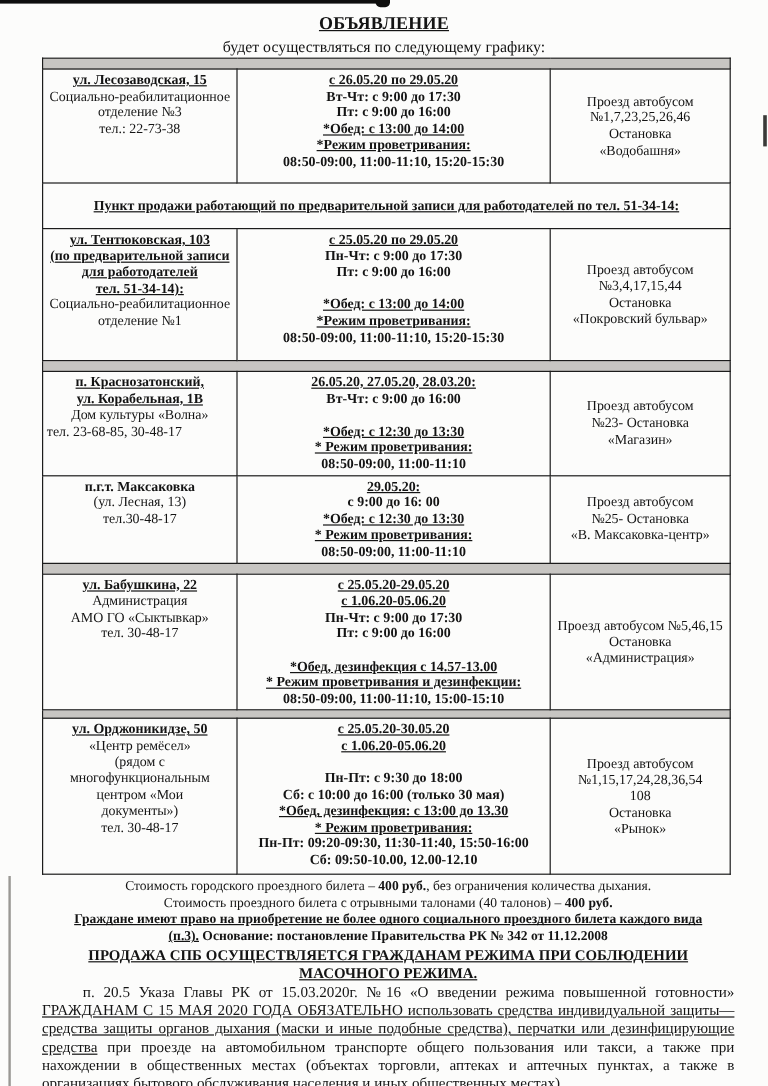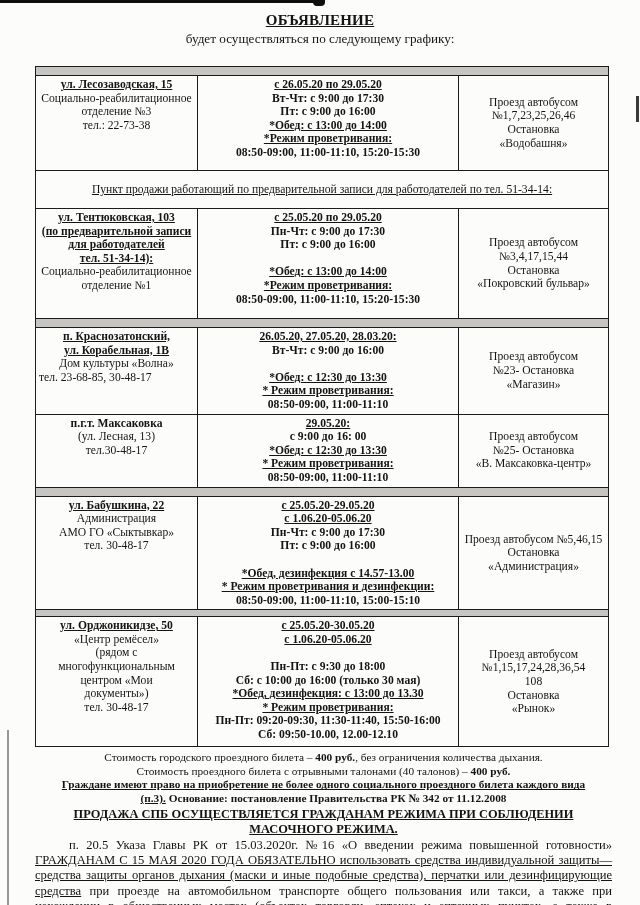--- a/index.html
+++ b/index.html
@@ -17,27 +17,27 @@
 
   .header { text-align:center; padding-top:11px; }
   .title { display:inline-block; font-size:15px; font-weight:bold; text-decoration:underline; letter-spacing:.2px; }
   .subtitle { font-size:13.2px; margin-top:2px; line-height:16px; }
 
   .b { font-weight:bold; }
   .u { text-decoration:underline; }
   .i { }
   .left { text-align:left; }
 
-  table.sched { border-collapse:collapse; table-layout:fixed; margin:19px 0 0 35px; width:573px; }
+  table.sched { border-collapse:collapse; table-layout:fixed; margin:1px 0 0 35px; width:573px; }
   table.sched td { border:1.6px solid #1c1c1c; padding:2px 3px; }
   col.c1 { width:162px; } col.c2 { width:261px; } col.c3 { width:150px; }
 
   tr.spacer td { background:#c7c5c2; padding:0; height:9px; border-left-color:#1c1c1c; }
   tr.spacer.thin td { height:7px; }
-  tr.banner td { height:19px; text-align:center; font-size:11.6px; font-weight:normal; text-decoration:underline; padding:12px 2px; }
+  tr.banner td { height:19px; text-align:center; font-size:11.6px; font-weight:bold; text-decoration:underline; padding:12px 2px; }
 
   td.loc { text-align:center; vertical-align:top; }
   td.sch { text-align:center; vertical-align:top; }
   td.bus { text-align:center; vertical-align:middle; font-size:11.5px; }
   .ln { font-size:11.6px; line-height:13.6px; }
 
   tr.r0 { height:95px; } tr.r1 { height:110px; } tr.r2 { height:85px; }
   tr.r3 { height:72px; }  tr.r4 { height:112px; } tr.r5 { height:130px; }
 
   .footer { margin:4px 28px 0 35px; }

